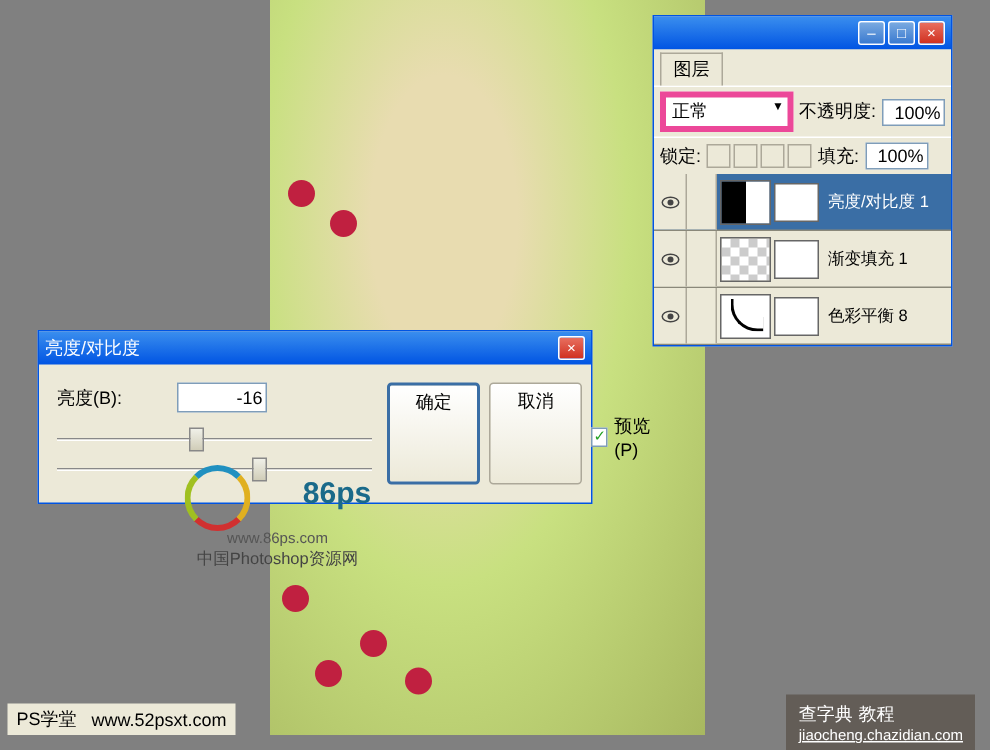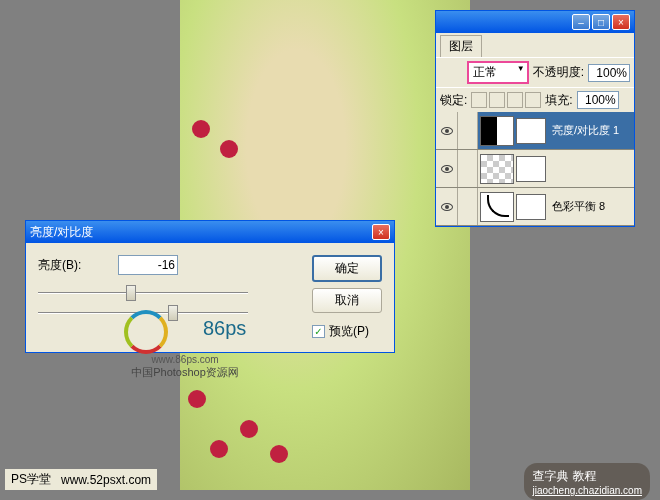--- a/index.html
+++ b/index.html
@@ -15,21 +15,21 @@
 .titlebar-btns { display: flex; gap: 2px; }
 .titlebar-btn { width: 18px; height: 16px; background: linear-gradient(#f0a050, #e06020); border: 1px solid #fff; border-radius: 2px; display: flex; align-items: center; justify-content: center; color: #fff; font-size: 10px; cursor: pointer; }
 .titlebar-btn.min { background: linear-gradient(#7aaae0, #3a7ad0); }
 .titlebar-btn.max { background: linear-gradient(#7aaae0, #3a7ad0); }
 .titlebar-btn.close { background: linear-gradient(#e87060, #d03020); }
 
 .panel-tabs { background: #ece9d8; padding: 2px 4px 0; }
 .tab { display: inline-block; padding: 2px 8px; background: #ece9d8; border: 1px solid #aca899; border-bottom: none; }
 
 .panel-row { display: flex; align-items: center; padding: 3px 4px; background: #ece9d8; border-top: 1px solid #fff; gap: 4px; }
-.dropdown { background: #fff; border: 2px solid #ec4899; padding: 1px 14px 1px 4px; position: relative; flex: 1; margin-left: 27px; }
+.dropdown { background: #fff; border: 4px solid #ec4899; padding: 1px 14px 1px 4px; position: relative; flex: 1; }
 .dropdown::after { content: "▼"; position: absolute; right: 2px; font-size: 8px; }
 .pct-input { background: #fff; border: 1px solid #7f9db9; width: 42px; padding: 1px 2px; text-align: right; }
 .lock-icons { display: flex; gap: 2px; }
 .lock-ico { width: 16px; height: 16px; border: 1px solid #aca899; background: #ece9d8; }
 
 .layers-list { background: #a21caf; max-height: 130px; overflow: hidden; }
 .layer-row { display: flex; align-items: center; background: #ece9d8; height: 38px; border-bottom: 1px solid #8a887a; }
 .layer-row.selected { background: #3a6ea5; color: #fff; }
 .layer-eye { width: 22px; height: 100%; border-right: 1px solid #aca899; display: flex; align-items: center; justify-content: center; background: #ece9d8; }
 .eye-icon { width: 12px; height: 8px; border: 1px solid #444; border-radius: 50%; position: relative; }
@@ -46,35 +46,35 @@
 .dialog { position: absolute; left: 25px; top: 220px; width: 370px; background: #ece9d8; border: 1px solid #0054e3; }
 .dialog-body { padding: 12px; display: flex; gap: 10px; }
 .dialog-controls { flex: 1; }
 .ctrl-row { display: flex; align-items: center; margin-bottom: 8px; gap: 10px; }
 .ctrl-label { width: 70px; }
 .ctrl-value { width: 60px; background: #fff; border: 1px solid #7f9db9; padding: 2px; text-align: right; }
 .slider-track { width: 210px; height: 20px; position: relative; }
 .slider-line { position: absolute; left: 0; right: 0; top: 9px; border-top: 1px solid #888; border-bottom: 1px solid #fff; }
 .slider-thumb { position: absolute; width: 10px; height: 16px; background: linear-gradient(#f0f0e8, #d0cdb8); border: 1px solid #888; top: 2px; }
 
-.dialog-buttons { display: flex; flex-direction: column; gap: 6px; }
+.dialog-buttons { display: flex; flex-direction: row; gap: 6px; }
 .btn { width: 70px; padding: 3px 6px; background: linear-gradient(#fff, #ece9d8); border: 1px solid #aca899; border-radius: 3px; text-align: center; cursor: pointer; }
 .btn.default { border: 2px solid #3a6ea5; }
 .checkbox-row { display: flex; align-items: center; gap: 4px; margin-top: 4px; }
 .checkbox { width: 13px; height: 13px; background: #fff; border: 1px solid #7f9db9; display: flex; align-items: center; justify-content: center; color: #21a121; font-size: 10px; }
 
 .watermark-area { position: absolute; left: 110px; top: 310px; width: 150px; text-align: center; }
-.logo-86ps { font-size: 20px; color: #1a6a8a; font-weight: normal; margin-left: 32px; }
+.logo-86ps { font-size: 20px; color: #1a6a8a; font-weight: bold; margin-left: 32px; }
 .logo-url { font-size: 10px; color: #555; }
 .logo-desc { font-size: 11px; color: #444; }
 .logo-circle { width: 44px; height: 44px; border: 4px solid; border-color: #2090c0 #e0b020 #d03030 #a0c020; border-radius: 50%; display: inline-block; vertical-align: middle; }
 
 .status-bar { position: absolute; bottom: 10px; left: 5px; display: flex; align-items: center; gap: 10px; background: #ece9d8; padding: 2px 6px; }
 
-.footer { position: absolute; bottom: 0; right: 10px; color: #fff; font-size: 14px; background: rgba(80,70,60,0.6); padding: 4px 8px; border-radius: 13px; }
+.footer { position: absolute; bottom: 0; right: 10px; color: #fff; font-size: 14px; background: rgba(80,70,60,0.6); padding: 4px 8px; }
 .footer-sub { font-size: 10px; text-decoration: underline; }
 </style>
 </head>
 <body>
 
 <div class="canvas-area">
   <div class="canvas-content">
     <div class="flowers">
       <div class="flower-red" style="left:12px;top:120px"></div>
       <div class="flower-red" style="left:40px;top:140px"></div>
@@ -124,20 +124,21 @@
       <div class="layer-mask"></div>
       <span class="layer-name">亮度/对比度 1</span>
     </div>
     <div class="layer-row">
       <div class="layer-eye">
           <div class="eye-icon"></div>
         </div>
       <div class="layer-link"></div>
       <div class="layer-thumb grad"></div>
       <div class="layer-mask"></div>
+      <span class="layer-name">渐变填充 1</span>
     </div>
     <div class="layer-row">
       <div class="layer-eye">
           <div class="eye-icon"></div>
         </div>
       <div class="layer-link"></div>
       <div class="layer-thumb curve"></div>
       <div class="layer-mask"></div>
       <span class="layer-name">色彩平衡 8</span>
     </div>

